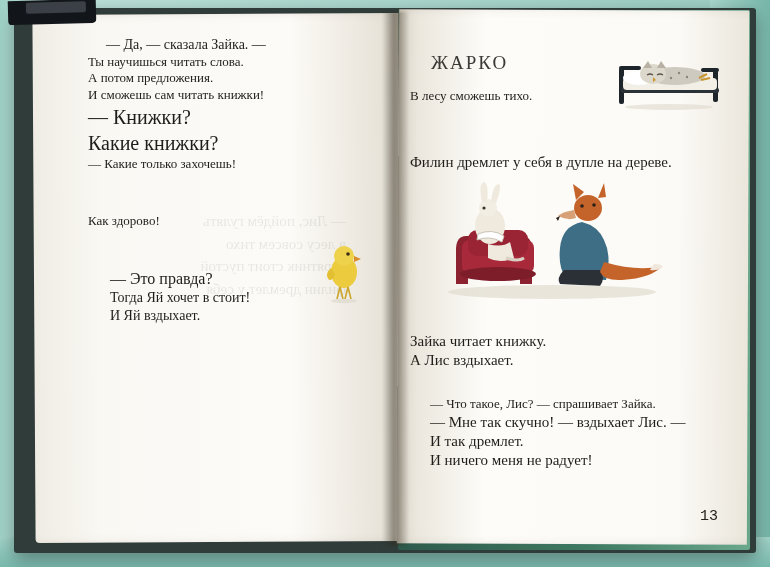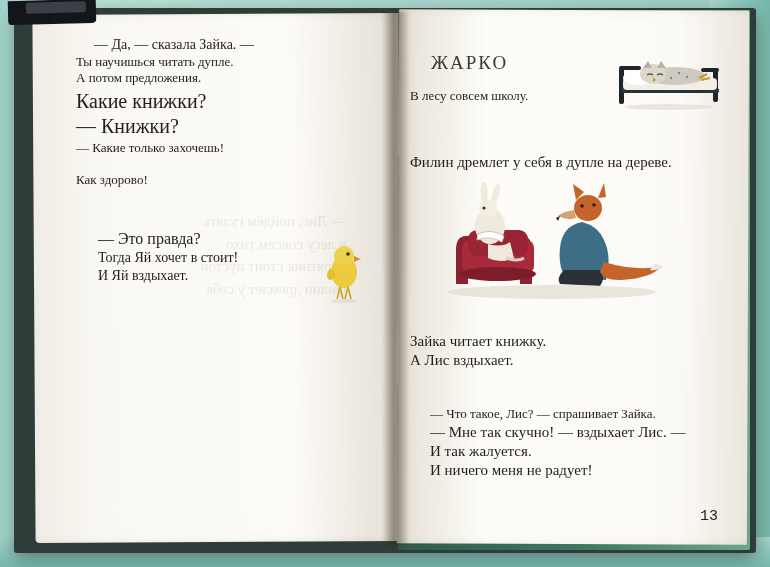--- a/index.html
+++ b/index.html
@@ -99,21 +99,21 @@
     background: #3a4046;
     border-radius: 2px;
   }
   
   .text-col {
     position: absolute;
     color: #201d1a;
     font-family: "Liberation Serif", serif;
   }
   .left-text {
-    left: 76px; top: 36px;
+    left: 88px; top: 36px;
     width: 250px;
     font-family: Liberation Serif, serif;
   }
   .right-text {
     left: 410px; top: 52px;
     width: 290px;
   }
   .ln { line-height: 1.27; white-space: nowrap; }
   .s13 { font-size: 13px; }
   .s14 { font-size: 14px; }
@@ -175,31 +175,32 @@
     — Лис, пойдём гулять<br>
     в лесу совсем тихо<br>
     курятник стоит пустой<br>
     филин дремлет у себя
   </div>
 
   <div class="text-col left-text">
 
     <div class="blk">
       <div class="ln s14 indent">— Да, — сказала Зайка. —</div>
-      <div class="ln s13">Ты научишься читать дупле.</div>
+      <div class="ln s13">Ты научишься читать слова.</div>
       <div class="ln s13">А потом предложения.</div>
+      <div class="ln s13">И сможешь сам читать книжки!</div>
     </div>
 
     <div class="blk" style="margin-top:-14px;">
+      <div class="ln s20">— Книжки?</div>
       <div class="ln s20">Какие книжки?</div>
-      <div class="ln s20">— Книжки?</div>
       <div class="ln s13">— Какие только захочешь!</div>
     </div>
 
-    <div class="blk" style="margin-top:16px;">
+    <div class="blk" style="margin-top:40px;">
       <div class="ln s13">Как здорово!</div>
     </div>
 
     <div class="blk" style="margin-top:40px; padding-left:22px;">
       <div class="ln s16">— Это правда?</div>
       <div class="ln s14">Тогда Яй хочет в стоит!</div>
       <div class="ln s14">И Яй вздыхает.</div>
     </div>
 
   </div>
@@ -213,21 +214,21 @@
     <path d="M22 49 l-3 12 M22 49 l3 12" stroke="#c9a62c" stroke-width="1.6" fill="none"></path>
     <path d="M30 49 l-3 12 M30 49 l3 12" stroke="#c9a62c" stroke-width="1.6" fill="none"></path>
     <ellipse cx="26" cy="63" rx="13" ry="2.2" fill="#d9d4c6" opacity="0.55"></ellipse>
   </svg>
 
   <div class="text-col right-text">
 
     <div class="heading">ЖАРКО</div>
 
     <div class="blk" style="margin-top:14px;">
-      <div class="ln s13">В лесу совсем школу.</div>
+      <div class="ln s13">В лесу сможешь тихо.</div>
     </div>
 
     <div class="blk" style="margin-top:48px;">
       <div class="ln s15">Филин дремлет у себя в дупле на дереве.</div>
     </div>
 
   </div>
 
   <svg class="illus" style="left:613px; top:48px;" width="112" height="62" viewBox="0 0 112 62">
 
@@ -289,23 +290,23 @@
     <path d="M222 86 q10 0 8 4 q-6 3 -12 2 z" fill="#f0e7dc"></path>
 
     <ellipse cx="120" cy="114" rx="104" ry="7" fill="#e0dbcf" opacity="0.7"></ellipse>
   </svg>
 
   <div class="text-col" style="left:410px; top:332px; width:300px;">
     <div class="blk">
       <div class="ln s15">Зайка читает книжку.</div>
       <div class="ln s15">А Лис вздыхает.</div>
     </div>
-    <div class="blk" style="margin-top:36px; padding-left:20px;">
+    <div class="blk" style="margin-top:26px; padding-left:20px;">
       <div class="ln s13">— Что такое, Лис? — спрашивает Зайка.</div>
       <div class="ln s15">— Мне так скучно! — вздыхает Лис. —</div>
-      <div class="ln s15">И так жалуется.</div>
+      <div class="ln s15">И так дремлет.</div>
       <div class="ln s15">И ничего меня не радует!</div>
     </div>
   </div>
 
   <div class="page-num">13</div>
 
 </div>
 
 </body></html>

